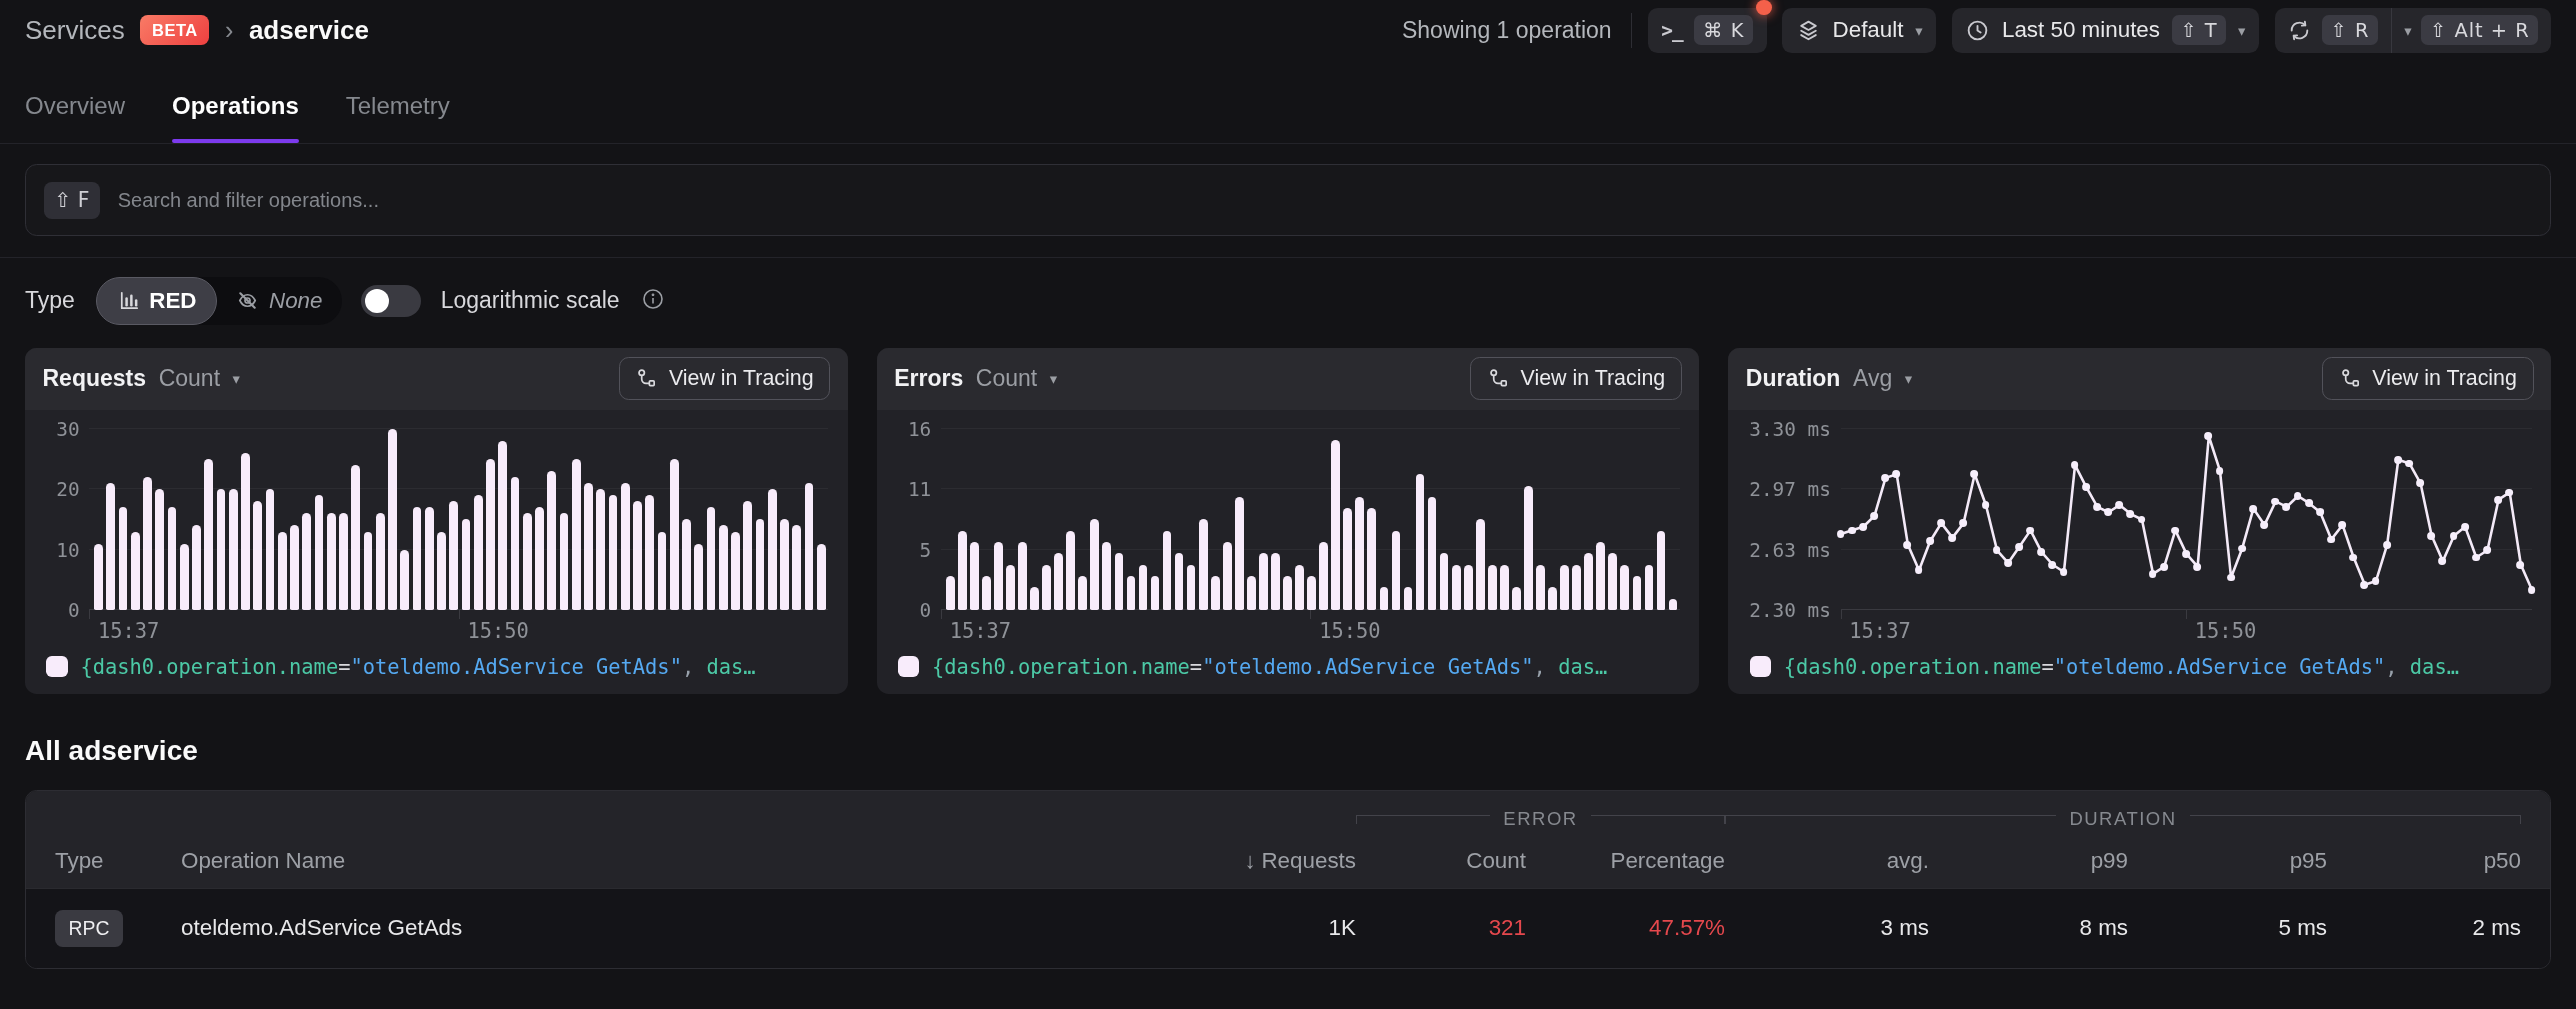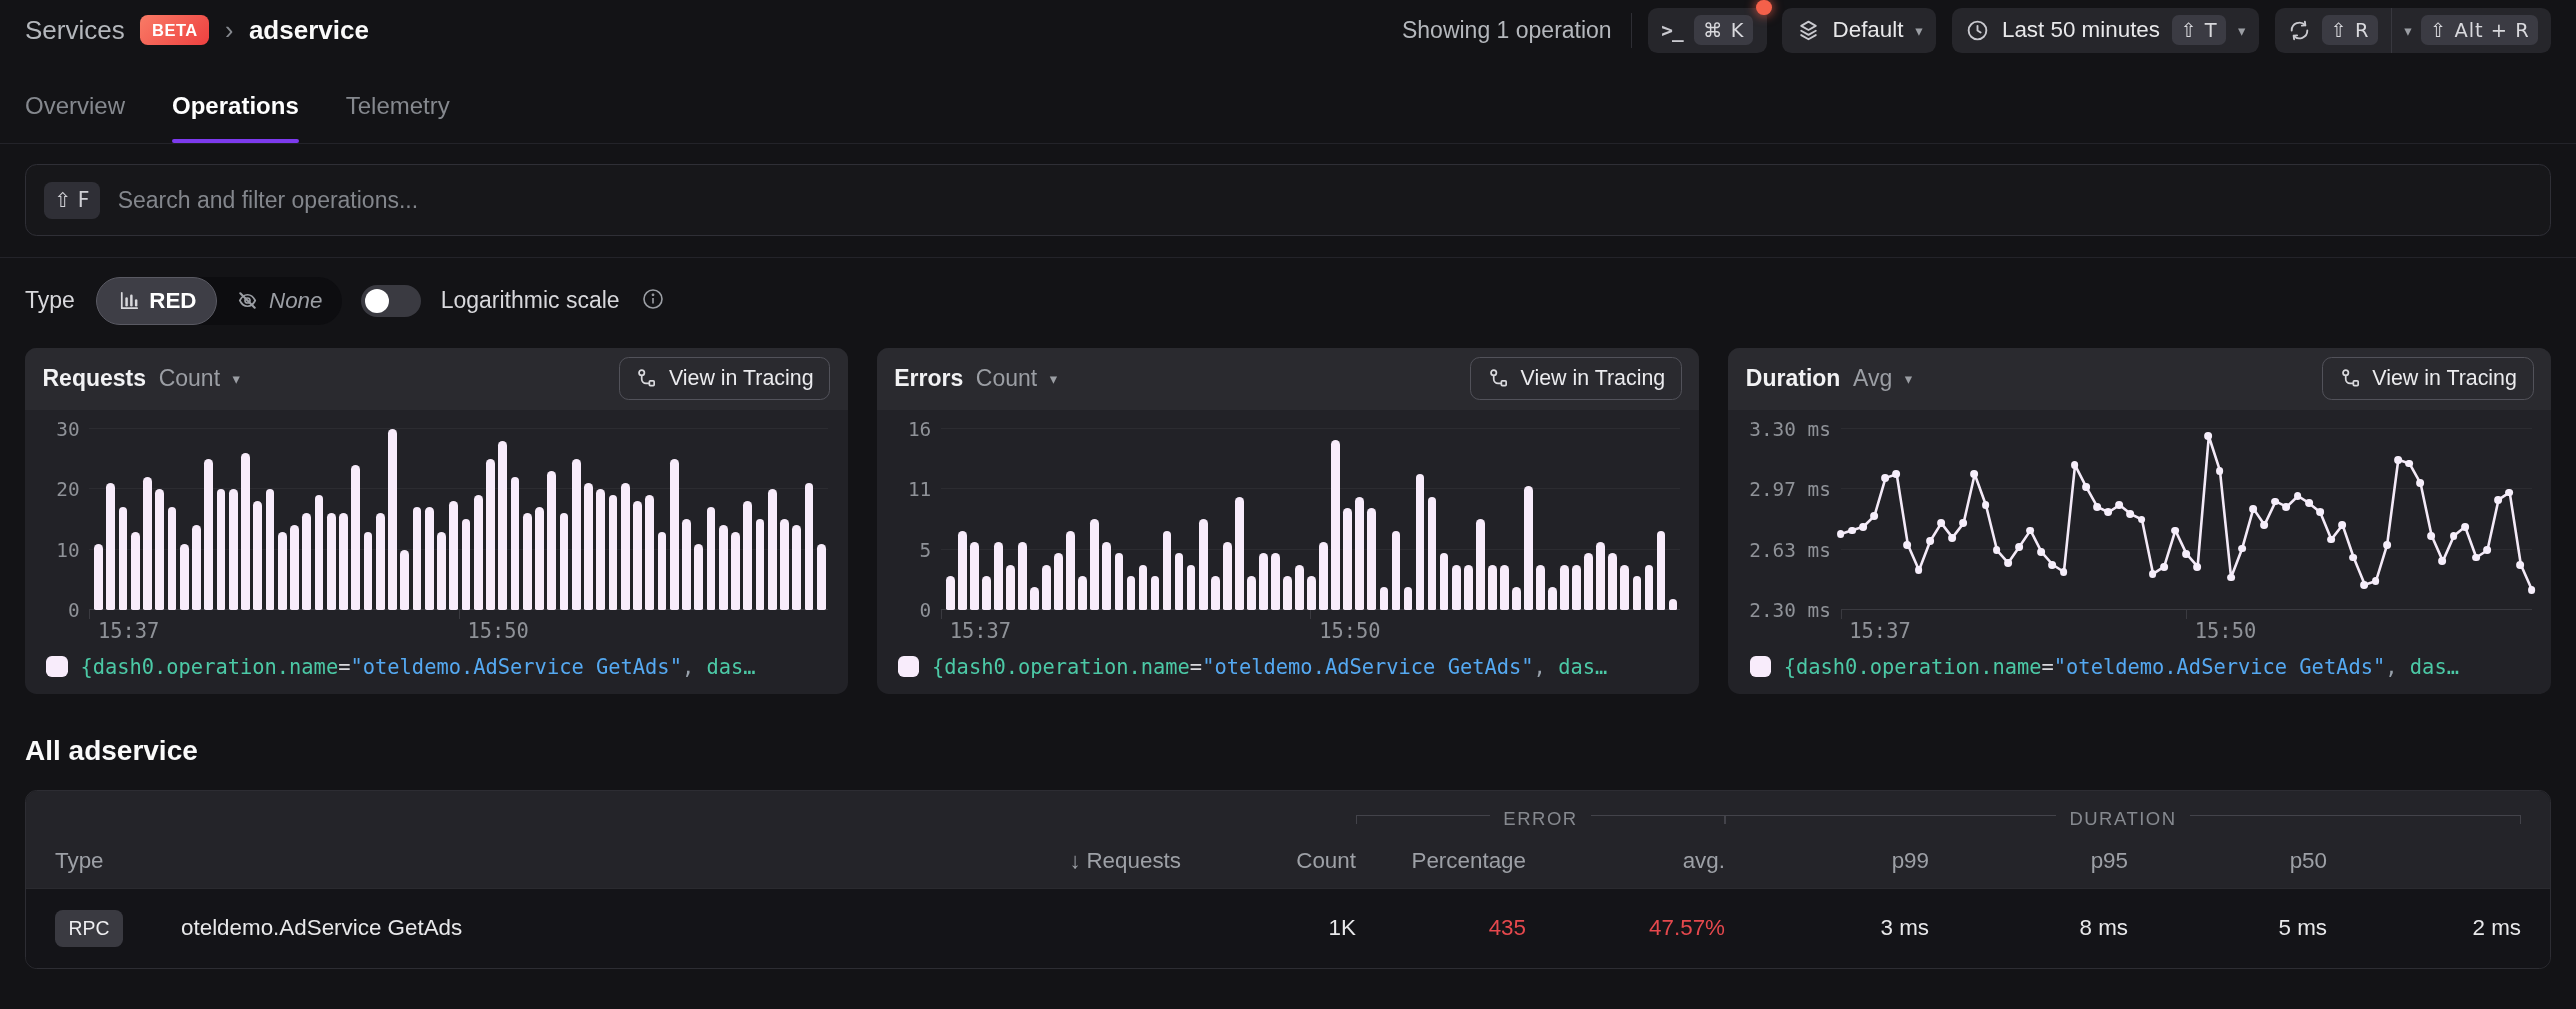--- a/index.html
+++ b/index.html
@@ -45,21 +45,21 @@
   .tab.active::after { content:''; position:absolute; left:0; right:0; bottom:0; height:3.9px;
                        background:#7c3aed; border-radius:2.9px; }
 
   
   .search-section { padding:20.4px 25px; border-bottom:1px solid #232329; }
   .search-box { height:72px; border:1px solid #2f2f36; border-radius:11.7px; background:#17171a;
                 display:flex; align-items:center; gap:17.5px; padding:0 17.5px; }
   .search-kbd { background:#2f2f36; border-radius:7.8px; padding:6.8px 10.7px; font-size:20.4px; color:#cfcfd4;
                 font-family:"DejaVu Sans",sans-serif; }
   .search-box input { flex:1; background:transparent; border:none; outline:none; color:#e6e6e9;
-                      font-size:23px; font-family:inherit; }
+                      font-size:20px; font-family:inherit; }
   .search-box input::placeholder { color:#83868c; }
 
   
   .controls { display:flex; align-items:center; gap:19.4px; padding:19.4px 25px 23px; }
   .controls-label { font-size:23px; color:#d8d8dc; margin-right:1.9px; }
   .segmented { display:flex; align-items:center; background:#0d0d10; border-radius:971px; }
   .seg-item { display:flex; align-items:center; gap:9.7px; padding:9.7px 19.4px; border-radius:971px;
               font-size:22.4px; cursor:pointer; }
   .seg-item.active { background:#3e3e46; border:1px solid #5a5a63; color:#ffffff; font-weight:600; }
   .seg-item.inactive { color:#9b9ea4; font-style:italic; }
@@ -574,34 +574,35 @@
           <span class="bl right"></span>
       </div>
       <div class="bracket" style="grid-column:6 / span 4;">
         <span class="bl left"></span>
           <span>DURATION</span>
           <span class="bl right"></span>
       </div>
     </div>
     <div class="grid-row col-row">
       <div>Type</div>
+      <div>Operation Name</div>
       <div class="col-right"><span class="sort-arrow">↓</span><span>Requests</span></div>
       <div class="col-right">Count</div>
       <div class="col-right">Percentage</div>
       <div class="col-right">avg.</div>
       <div class="col-right">p99</div>
       <div class="col-right">p95</div>
       <div class="col-right">p50</div>
     </div>
   </div>
   <div class="grid-row body-row">
     <div><span class="type-badge">RPC</span></div>
     <div>oteldemo.AdService GetAds</div>
     <div class="col-right">1K</div>
-    <div class="col-right cell-red">435</div>
+    <div class="col-right cell-red">321</div>
     <div class="col-right cell-red">47.57%</div>
     <div class="col-right">3 ms</div>
     <div class="col-right">8 ms</div>
     <div class="col-right">5 ms</div>
     <div class="col-right">2 ms</div>
   </div>
 </div>
 
 
 </body></html>

